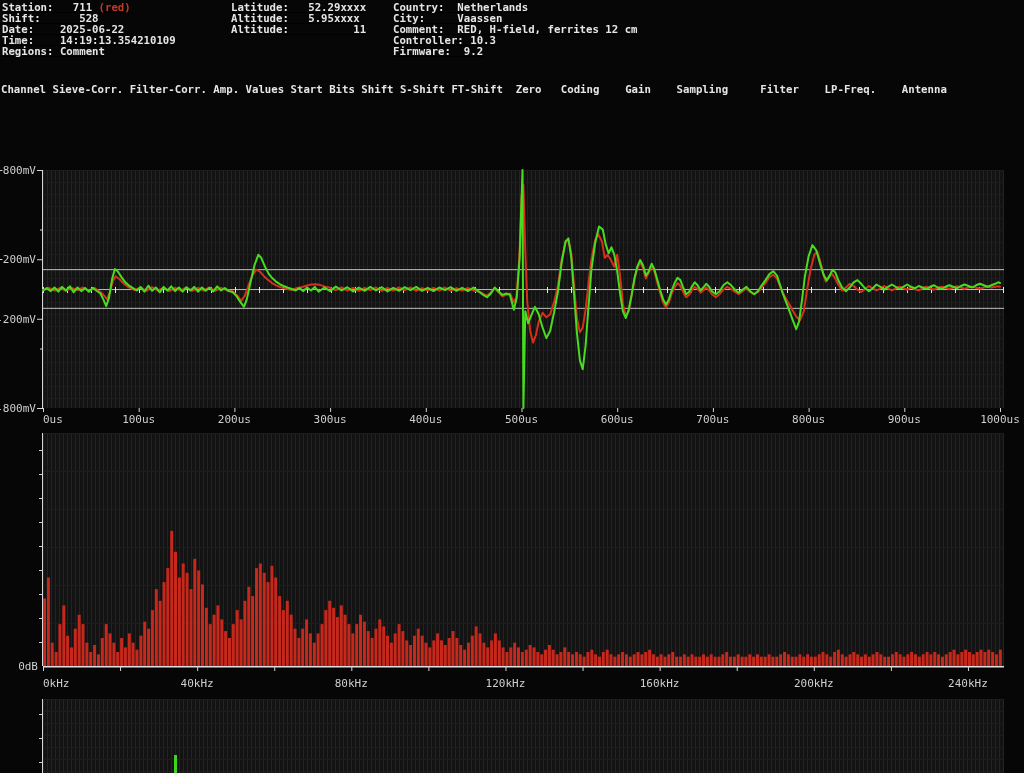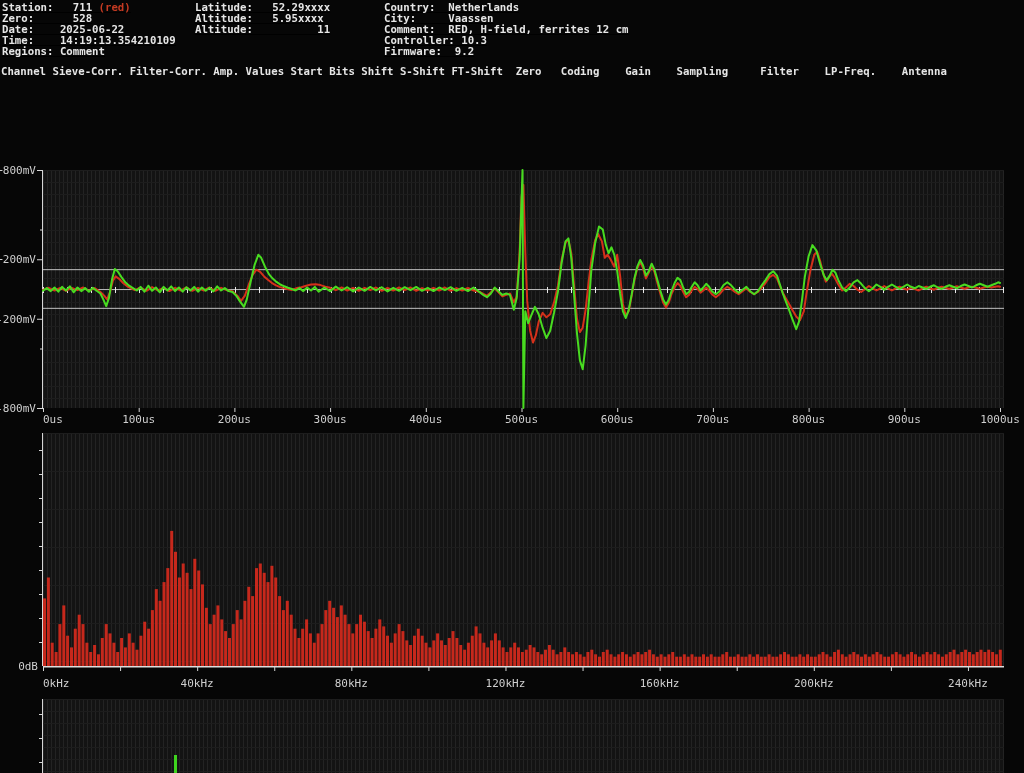--- a/index.html
+++ b/index.html
@@ -1,33 +1,33 @@
 <!DOCTYPE html>
 <html><head>
 <meta charset="utf-8">
 <style>
   html,body{margin:0;padding:0;background:#060606;}
   #screen{position:relative;width:1024px;height:773px;background:#060606;overflow:hidden;
           font-family:"DejaVu Sans Mono",monospace;}
   pre{margin:0;font:bold 10.7px/11px "DejaVu Sans Mono",monospace;color:#e6e6e6;white-space:pre;}
   .info-col{position:absolute;top:2px;text-decoration:underline;}
-  #info-col1{left:2px;} #info-col2{left:195px;} #info-col3{left:384px;}
-  #channel-table{position:absolute;left:1px;top:66px;}
+  #info-col1{left:2px;} #info-col2{left:231px;} #info-col3{left:393px;}
+  #channel-table{position:absolute;left:1px;top:84px;}
   .c-red{color:#c43a22;} .c-green{color:#2fc32f;}
   svg{position:absolute;left:0;display:block;}
   #wave-svg{top:160px;} #spec-svg{top:432px;} #spec2-svg{top:694px;}
   svg text{font-family:"DejaVu Sans Mono",monospace;font-size:11px;fill:#cfcfcf;}
 </style>
 </head>
 <body>
 
 <div id="screen">
   <div class="info-col" id="info-col1">
       <pre><span>Station:   </span><span>711</span><span class="c-red"> (red)</span></pre>
-      <pre><span>Zero:      </span><span>528</span></pre>
+      <pre><span>Shift:      </span><span>528</span></pre>
       <pre><span>Date:    </span><span>2025-06-22</span></pre>
       <pre><span>Time:    </span><span>14:19:13.354210109</span></pre>
       <pre><span>Regions: </span><span>Comment</span></pre>
     </div>
   <div class="info-col" id="info-col2">
       <pre><span>Latitude:   </span><span>52.29xxxx</span></pre>
       <pre><span>Altitude:   </span><span>5.95xxxx</span></pre>
       <pre><span>Altitude:          </span><span>11</span></pre>
     </div>
   <div class="info-col" id="info-col3">

